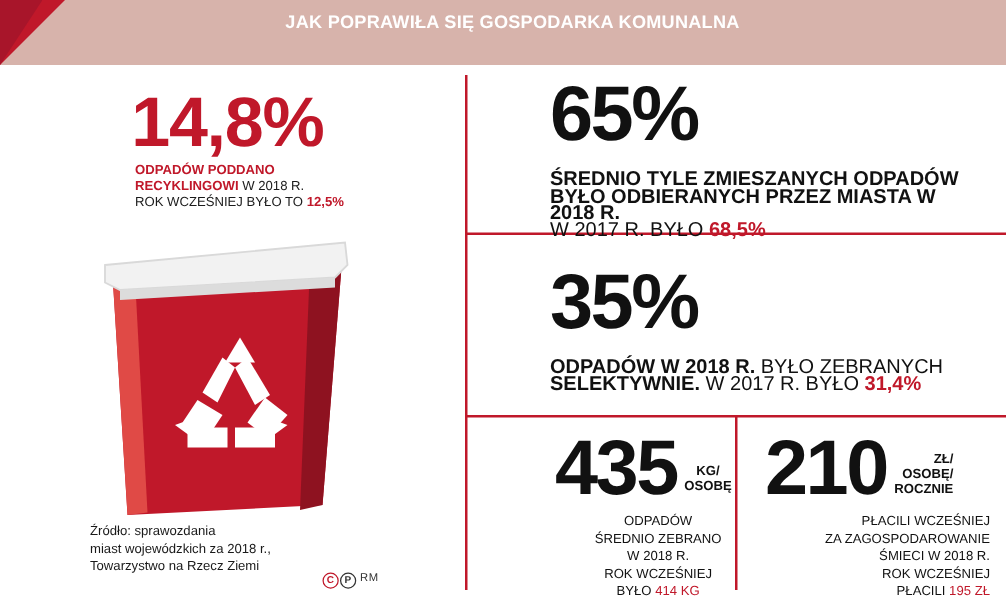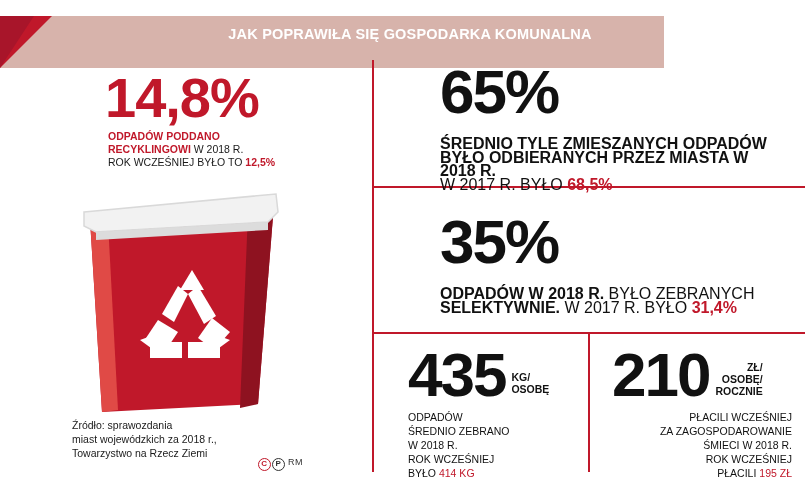--- a/index.html
+++ b/index.html
@@ -5,21 +5,21 @@
   html,body{margin:0;padding:0;}
   body{
     width:805px;height:481px;
     background:#ffffff;
     font-family:"Liberation Sans", sans-serif;
     overflow:hidden;
     position:relative;
   }
   
   .header{
-    position:absolute;left:0;top:16px;width:664px;height:52px;
+    position:absolute;left:0;top:0;width:805px;height:52px;
     background:#d7b3ab;
   }
   .header-corner{
     position:absolute;left:0;top:0;width:52px;height:52px;
     background:#c0182a;
     clip-path:polygon(0 0,100% 0,0 100%);
   }
   .header-corner2{
     position:absolute;left:0;top:0;width:34px;height:52px;
     background:#a8152a;
@@ -167,21 +167,21 @@
 </div>
 
 <div class="blk" style="left:440px;top:212px;width:330px;">
   <div class="huge">35%</div>
   <div class="blk-txt">
     <span>ODPADÓW W 2018 R.</span><span class="reg">  BYŁO ZEBRANYCH</span><br>
     <span>SELEKTYWNIE.</span><span class="reg"> W 2017 R. BYŁO </span><span class="redb">31,4%</span>
   </div>
 </div>
 
-<div class="blk" style="left:408px;top:345px;width:165px;">
+<div class="blk" style="left:444px;top:345px;width:165px;text-align:center;">
   <div class="row-flex">
     <div class="huge">435</div>
     <div class="unit" style="margin-left:6px;margin-bottom:10px;">
       <div>KG/</div>
       <div>OSOBĘ</div>
     </div>
   </div>
   <div class="bot-txt">
     <b>ODPADÓW</b><br>
     <span>ŚREDNIO ZEBRANO</span><br>

